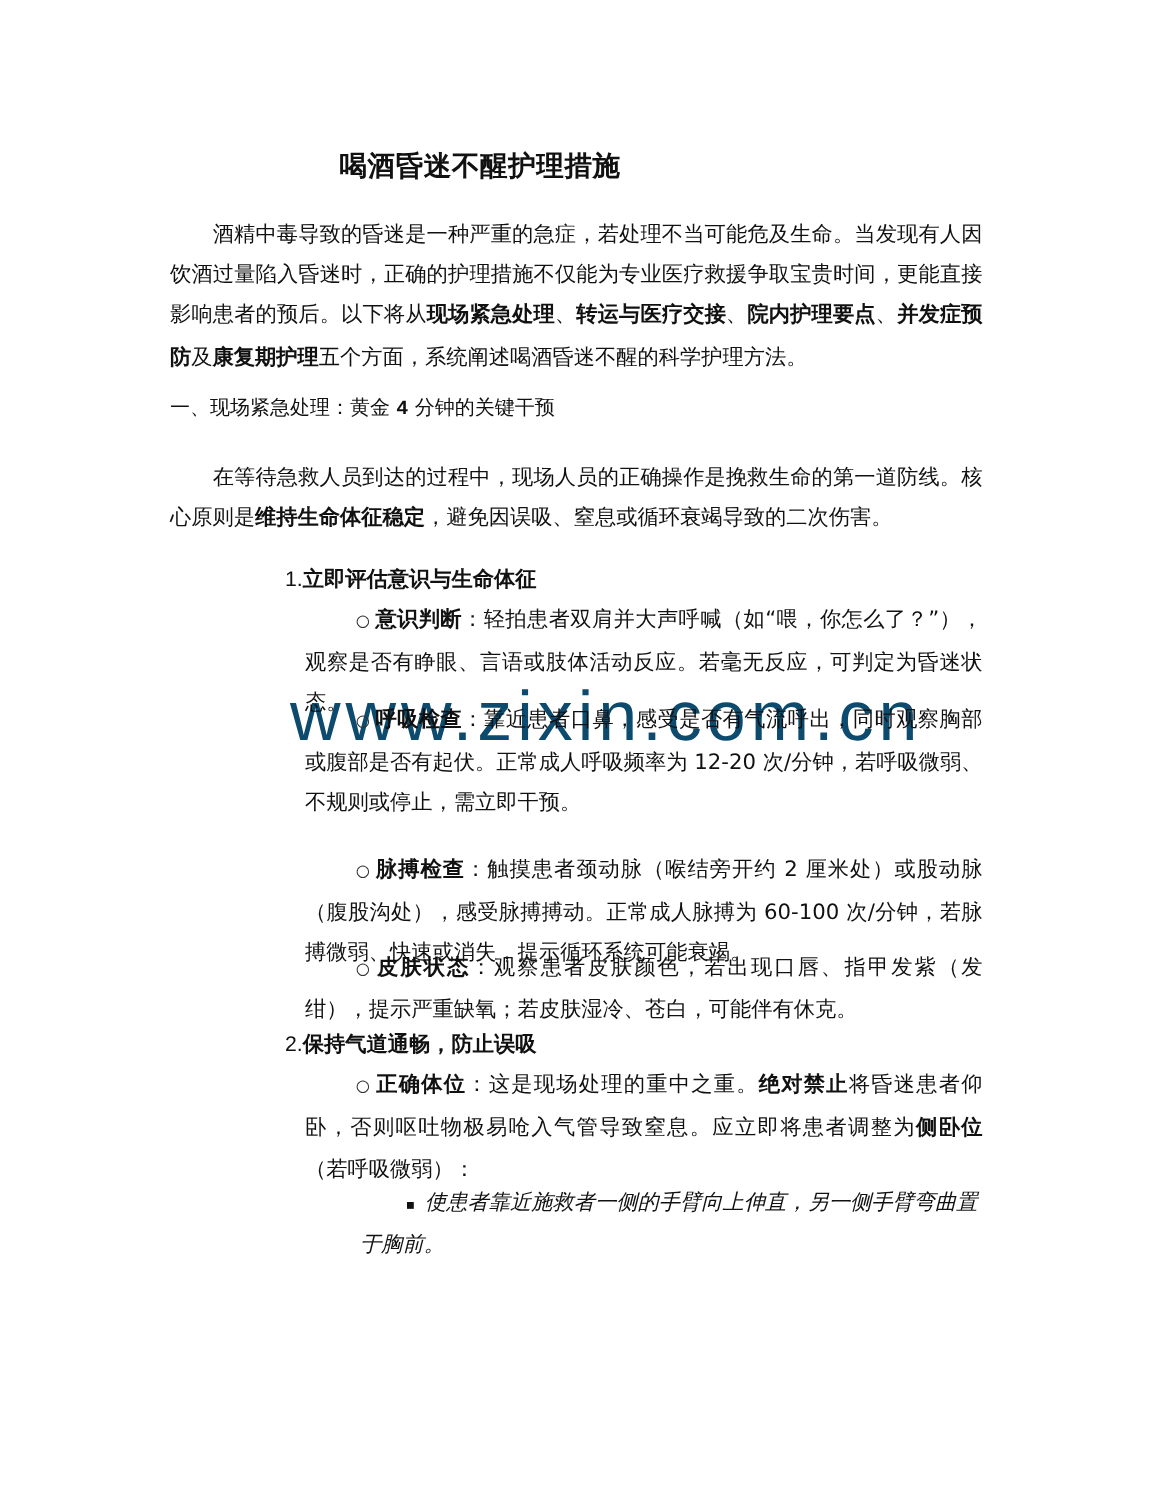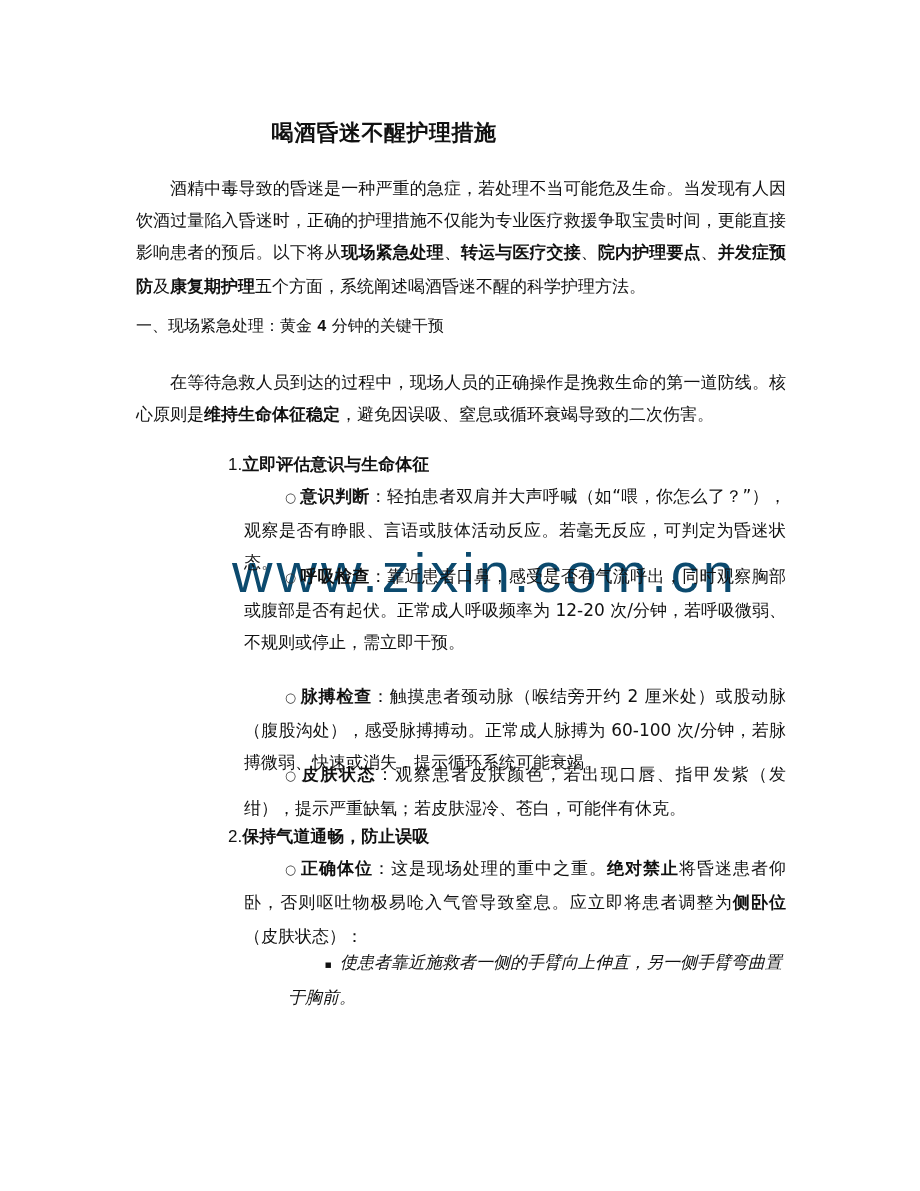--- a/index.html
+++ b/index.html
@@ -64,20 +64,20 @@
 
     <div class="sub" style="top:758px;">
       <span class="bul">○</span><b>皮肤状态</b><span>：观察患者皮肤颜色，若出现口唇、指甲发紫（发绀），提示严重缺氧；若皮肤湿冷、苍白，可能伴有休克。</span>
     </div>
 
     <div class="num-item" style="top:820px;">
       <span class="n">2.</span><b>保持气道通畅，防止误吸</b>
     </div>
 
     <div class="sub" style="top:852px;">
-      <span class="bul">○</span><b>正确体位</b><span>：这是现场处理的重中之重。</span><b>绝对禁止</b><span>将昏迷患者仰卧，否则呕吐物极易呛入气管导致窒息。应立即将患者调整为</span><b>侧卧位</b><span>（皮肤状态）：</span>
+      <span class="bul">○</span><b>正确体位</b><span>：这是现场处理的重中之重。</span><b>绝对禁止</b><span>将昏迷患者仰卧，否则呕吐物极易呛入气管导致窒息。应立即将患者调整为</span><b>侧卧位</b><span>（若呼吸微弱）：</span>
     </div>
 
     <div class="subsub" style="top:946px;font-style:italic;">
       <span class="bul">▪</span><span>使患者靠近施救者一侧的手臂向上伸直，另一侧手臂弯曲置于胸前。</span>
     </div>
   </div>
 </div>
 
 </body></html>

